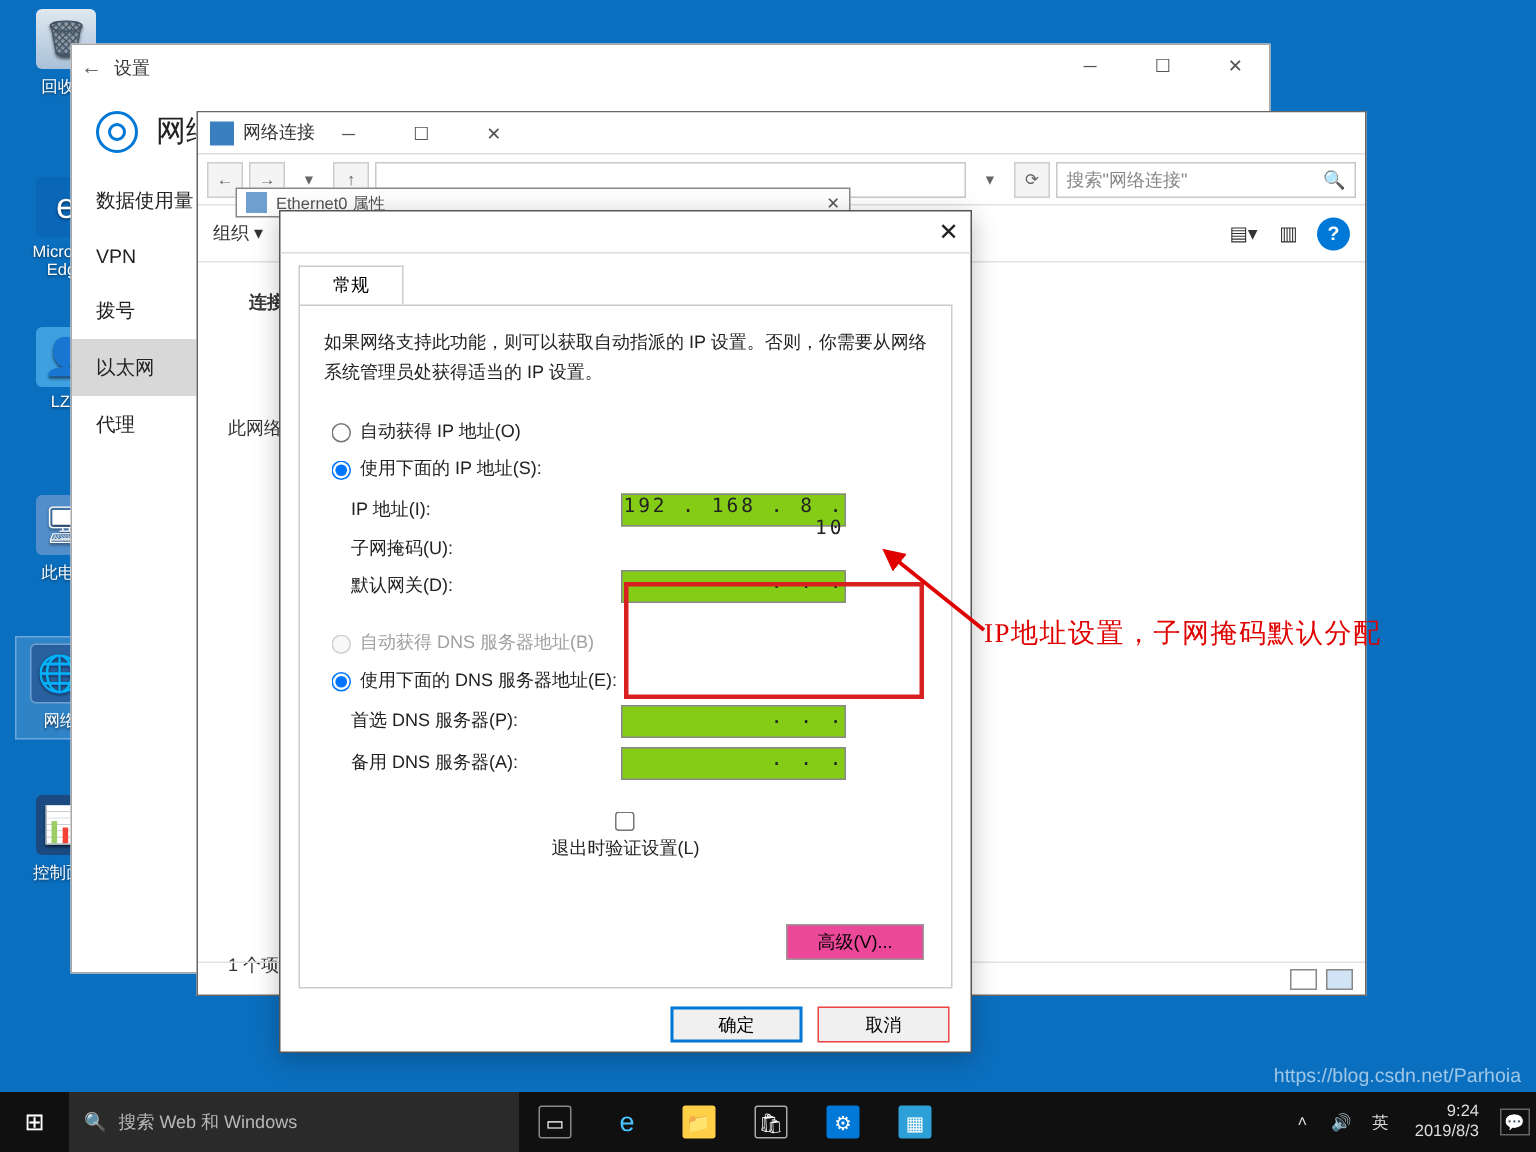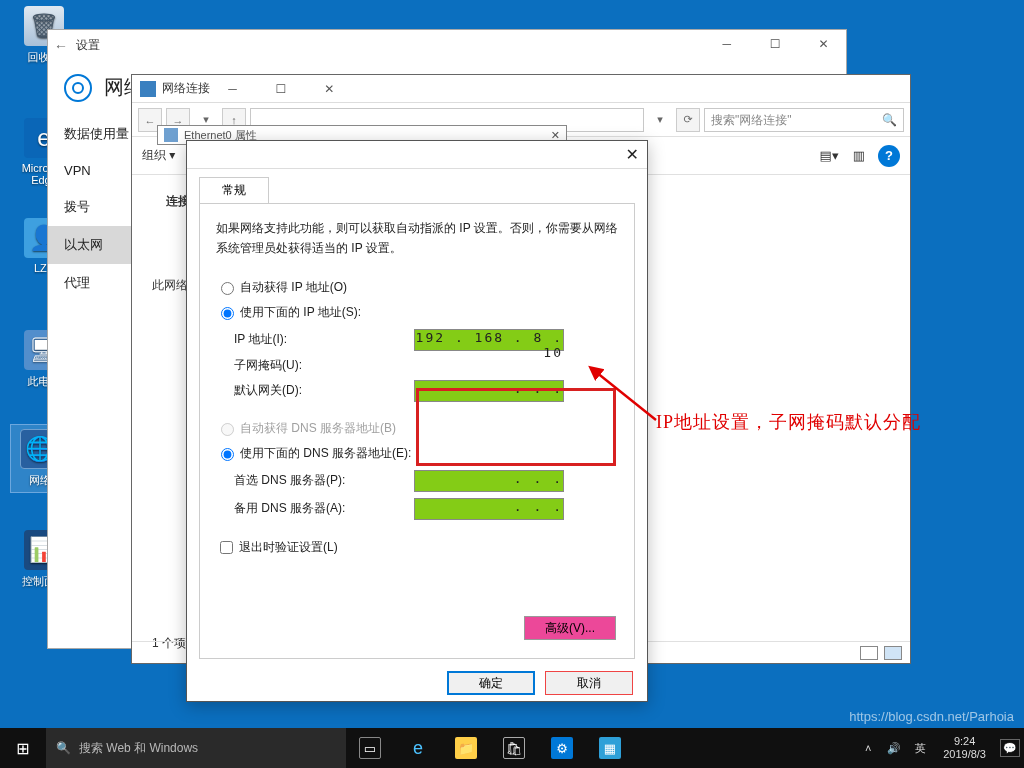--- a/index.html
+++ b/index.html
@@ -61,39 +61,39 @@
   .win-ipv4 .tab { display:inline-block; padding:4px 22px; border:1px solid #ccc; border-bottom:none; background:#fff; font-size:12px;}
   .win-ipv4 .tab-body { margin:0 12px 12px; border:1px solid #ccc; padding:14px 16px 16px; height:456px; font-size:12px; color:#222; position:relative;}
   .intro { line-height:1.7; margin-bottom:20px; }
   .group { margin-bottom:18px; }
   .radio-row { display:flex; align-items:center; margin-bottom:8px; }
   .radio-row input { margin-right:6px; }
   .field-row { display:flex; align-items:center; margin:6px 0 6px 18px; }
   .field-row label { width:180px; }
   .ip-input { width:150px; height:22px; border:1px solid #888; font-family:monospace; font-size:13px; text-align:right; letter-spacing:2px; background:#84cc16; }
   .red-box { position:absolute; border:3px solid #d82020; pointer-events:none; }
-  .checkbox-row { display:flex; align-items:center; margin-top:14px;}
+  .checkbox-row { display:flex; align-items:center; margin-top:14px;flex-direction:column;}
   .checkbox-row input { margin-right:6px; }
   .adv-btn { position:absolute; right:18px; bottom:18px; width:92px; height:24px; border:1px solid #999; background:#ec4899; font-size:12px;}
   .btnrow { display:flex; gap:10px; justify-content:flex-end; padding:0 14px 12px; }
   .btnrow button { width:88px; height:24px; font-size:12px; border:1px solid #ef4444; background:#f0f0f0;}
   .btnrow button.primary { border:2px solid #0078d7; }
 
   
   .anno-text { position:absolute; left:656px; top:410px; color:#e00000; font-size:18px; font-family:"SimSun","Microsoft YaHei"; letter-spacing:1px; }
   .anno-svg { position:absolute; left:586px; top:362px; pointer-events:none; }
 
   
   .taskbar { position:absolute; left:0; bottom:0; width:1024px; height:40px; background:#101010; display:flex; align-items:center; color:#fff; font-size:12px;}
   .taskbar .start { width:46px; height:40px; display:flex; align-items:center; justify-content:center; font-size:16px;}
   .taskbar .search { width:300px; height:40px; background:#2a2a2a; display:flex; align-items:center; padding-left:10px; color:#b8b8b8;}
   .taskbar .tb-icon { width:48px; height:40px; display:flex; align-items:center; justify-content:center;}
   .tb-icon .sq { width:22px; height:22px; border-radius:2px; display:flex; align-items:center; justify-content:center; font-size:13px;}
   .taskbar .tray { position:absolute; right:0; display:flex; align-items:center; height:40px; padding-right:4px; gap:8px; font-size:11px; color:#ddd;}
-  .tray .clock { text-align:center; line-height:1.2; padding:0 6px;}
+  .tray .clock { text-align:right; line-height:1.2; padding:0 6px;}
   .tray .ic { width:18px; height:18px; display:flex; align-items:center; justify-content:center; }
   .watermark { position:absolute; right:10px; bottom:44px; color:rgba(255,255,255,0.6); font-size:13px;}
 
   .disabled-text { color:#a0a0a0; }
 </style>
 </head>
 <body>
 
 <div class="desktop-icon recycle" style="left:14px; top:6px;">
   <div class="ico">🗑</div>

